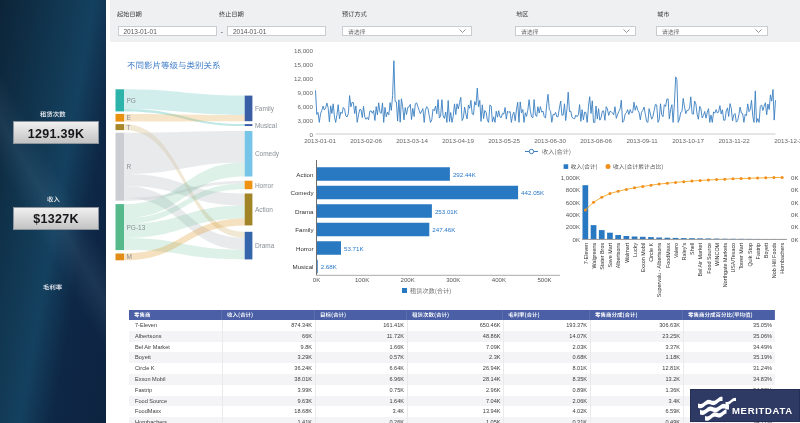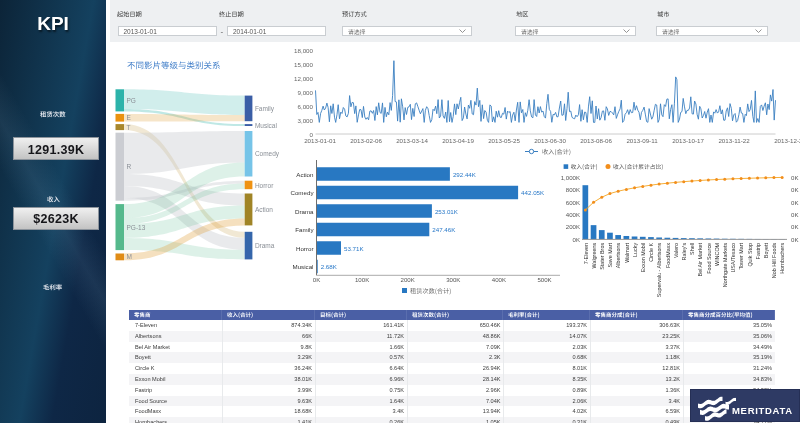--- a/index.html
+++ b/index.html
@@ -102,37 +102,36 @@
               <path transform="translate(2000 0)" d="M177 839V639H46V569H177V356C124 340 75 326 36 315L55 242L177 281V12C177 -1 172 -5 160 -6C148 -6 109 -7 66 -5C76 -26 85 -57 88 -76C152 -76 191 -75 216 -62C241 -50 250 -29 250 12V305L366 343L356 412L250 379V569H369V639H250V839ZM804 719C768 667 719 621 662 581C610 621 566 667 532 719ZM396 787V719H460C497 652 546 594 604 544C526 497 438 462 353 441C367 426 385 398 393 380C484 407 577 447 660 500C738 446 829 405 928 379C938 399 959 427 974 442C880 462 794 496 720 542C799 602 866 677 909 765L864 790L851 787ZM620 412V324H417V256H620V153H366V85H620V-82H695V85H957V153H695V256H885V324H695V412Z"></path>
             </g>
           </svg></span>
         <svg class="abs" style="right:5px;top:2.5px" width="7" height="5">
           <path d="M0.5,0.5 L3.5,3.5 L6.5,0.5" stroke="#888" fill="none" stroke-width="0.9"></path>
         </svg>
       </div>
 </div>
 <div class="abs" style="left:0;top:0;width:106px;height:423px;background:linear-gradient(100deg,#0c2438 0%,#14415f 52%,#0e2746 70%,#0d2440 100%)">
 <div class="abs" style="left:0;top:0;width:106px;height:423px;background:linear-gradient(60deg,rgba(255,255,255,0) 42%,rgba(120,160,190,0.13) 50%,rgba(255,255,255,0) 58%)"></div>
-<div class="abs" style="left:0;top:13px;width:106px;text-align:center;font:bold 19px 'Liberation Sans',sans-serif;color:#fff;text-shadow:1px 2px 2px rgba(0,0,0,0.55)">KPI</div>
 <div class="abs z" style="left:0;top:110.5px;width:106px;text-align:center"><span style="display:inline-block;vertical-align:top;"><svg width="25.6" height="7.4" viewBox="0 0 25.6 7.4" style="overflow:visible">
             <g fill="#dfe3ea" fill-opacity="1" transform="translate(0 5.63) scale(0.006400 -0.006400)">
               <path transform="translate(0 0)" d="M470 799V52H376V-59H967V52H881V799ZM586 52V197H760V52ZM586 446H760V305H586ZM586 554V688H760V554ZM363 841C280 806 154 776 40 759C53 733 68 692 72 666C108 670 145 675 183 682V568H32V457H167C132 360 76 252 20 187C39 157 65 107 76 73C115 123 151 194 183 270V-89H297V312C323 268 350 220 364 189L434 284C414 310 323 419 297 445V457H422V568H297V704C344 715 390 728 430 743Z"></path>
               <path transform="translate(1000 0)" d="M434 253V193C434 138 411 57 63 4C92 -20 127 -64 142 -90C510 -18 560 100 560 189V253ZM524 44C639 9 794 -53 870 -96L937 -1C855 42 697 98 587 128ZM166 381V105H286V281H722V111H849V381ZM373 512V425H912V512H691V587H945V675H691V742C765 748 836 757 895 768L833 845C726 825 544 811 390 806C399 786 410 750 412 728C464 729 520 730 576 734V675H339V587H576V512ZM272 850C213 773 111 699 14 654C40 633 82 590 101 567C127 582 154 599 181 619V414H296V714C328 744 358 777 382 809Z"></path>
               <path transform="translate(2000 0)" d="M40 695C109 655 200 592 240 548L317 647C273 690 180 747 112 783ZM28 83 140 1C202 99 267 210 323 316L228 396C164 280 84 157 28 83ZM437 850C407 686 347 527 263 432C295 417 356 384 382 365C423 420 460 492 492 574H803C786 512 764 449 745 407C774 395 822 371 847 358C884 434 927 543 952 649L864 700L841 694H533C546 737 557 781 567 826ZM549 544V481C549 350 523 134 242 -2C272 -24 316 -69 335 -98C497 -15 584 95 629 204C684 72 766 -25 896 -83C913 -50 950 1 976 25C808 87 720 225 676 407C677 432 678 456 678 478V544Z"></path>
               <path transform="translate(3000 0)" d="M424 838C408 800 380 745 358 710L434 676C460 707 492 753 525 798ZM374 238C356 203 332 172 305 145L223 185L253 238ZM80 147C126 129 175 105 223 80C166 45 99 19 26 3C46 -18 69 -60 80 -87C170 -62 251 -26 319 25C348 7 374 -11 395 -27L466 51C446 65 421 80 395 96C446 154 485 226 510 315L445 339L427 335H301L317 374L211 393C204 374 196 355 187 335H60V238H137C118 204 98 173 80 147ZM67 797C91 758 115 706 122 672H43V578H191C145 529 81 485 22 461C44 439 70 400 84 373C134 401 187 442 233 488V399H344V507C382 477 421 444 443 423L506 506C488 519 433 552 387 578H534V672H344V850H233V672H130L213 708C205 744 179 795 153 833ZM612 847C590 667 545 496 465 392C489 375 534 336 551 316C570 343 588 373 604 406C623 330 646 259 675 196C623 112 550 49 449 3C469 -20 501 -70 511 -94C605 -46 678 14 734 89C779 20 835 -38 904 -81C921 -51 956 -8 982 13C906 55 846 118 799 196C847 295 877 413 896 554H959V665H691C703 719 714 774 722 831ZM784 554C774 469 759 393 736 327C709 397 689 473 675 554Z"></path>
             </g>
           </svg></span></div>
-      <div class="kbox" style="top:137px">1291.39K</div>
+      <div class="kbox" style="top:121px">1291.39K</div>
 <div class="abs z" style="left:0;top:196px;width:106px;text-align:center"><span style="display:inline-block;vertical-align:top;"><svg width="12.8" height="7.4" viewBox="0 0 12.8 7.4" style="overflow:visible">
             <g fill="#dfe3ea" fill-opacity="1" transform="translate(0 5.63) scale(0.006400 -0.006400)">
               <path transform="translate(0 0)" d="M627 550H790C773 448 748 359 712 282C671 355 640 437 617 523ZM93 75C116 93 150 112 309 167V-90H428V414C453 387 486 344 500 321C518 342 536 366 551 392C578 313 609 239 647 173C594 103 526 47 439 5C463 -18 502 -68 516 -93C596 -49 662 5 716 71C766 7 825 -46 895 -86C913 -54 950 -9 977 13C902 50 838 105 785 172C844 276 884 401 910 550H969V664H663C678 718 689 773 699 830L575 850C552 689 505 536 428 438V835H309V283L203 251V742H85V257C85 216 66 196 48 185C66 159 86 105 93 75Z"></path>
               <path transform="translate(1000 0)" d="M271 740C334 698 385 645 428 585C369 320 246 126 32 20C64 -3 120 -53 142 -78C323 29 447 198 526 427C628 239 714 34 920 -81C927 -44 959 24 978 57C655 261 666 611 346 844Z"></path>
             </g>
           </svg></span></div>
-      <div class="kbox" style="top:206.5px">$2623K</div>
+      <div class="kbox" style="top:206.5px">$1327K</div>
 <div class="abs z" style="left:0;top:283.5px;width:106px;text-align:center"><span style="display:inline-block;vertical-align:top;"><svg width="19.2" height="7.4" viewBox="0 0 19.2 7.4" style="overflow:visible">
             <g fill="#dfe3ea" fill-opacity="1" transform="translate(0 5.63) scale(0.006400 -0.006400)">
               <path transform="translate(0 0)" d="M50 255 66 139 376 179V109C376 -34 418 -74 567 -74C600 -74 753 -74 788 -74C917 -74 954 -24 972 127C936 134 885 155 855 175C847 66 836 44 778 44C743 44 608 44 578 44C511 44 501 52 501 109V195L941 252L925 365L501 312V424L880 476L863 588L501 540V657C625 683 743 715 843 752L743 849C579 783 307 728 58 697C72 671 89 621 94 591C186 603 281 617 376 633V523L83 484L100 368L376 406V296Z"></path>
               <path transform="translate(1000 0)" d="M572 728V166H688V728ZM809 831V58C809 39 801 33 782 32C761 32 696 32 630 35C648 1 667 -55 672 -89C764 -89 830 -85 872 -66C913 -46 928 -13 928 57V831ZM436 846C339 802 177 764 32 742C46 717 62 676 67 648C121 655 178 665 235 676V552H44V441H211C166 336 93 223 21 154C40 122 70 71 82 36C138 94 191 179 235 270V-88H352V258C392 216 433 171 458 140L527 244C501 266 401 350 352 387V441H523V552H352V701C413 716 471 734 521 754Z"></path>
               <path transform="translate(2000 0)" d="M817 643C785 603 729 549 688 517L776 463C818 493 872 539 917 585ZM68 575C121 543 187 494 217 461L302 532C268 565 200 610 148 639ZM43 206V95H436V-88H564V95H958V206H564V273H436V206ZM409 827 443 770H69V661H412C390 627 368 601 359 591C343 573 328 560 312 556C323 531 339 483 345 463C360 469 382 474 459 479C424 446 395 421 380 409C344 381 321 363 295 358C306 331 321 282 326 262C351 273 390 280 629 303C637 285 644 268 649 254L742 289C734 313 719 342 702 372C762 335 828 288 863 256L951 327C905 366 816 421 751 456L683 402C668 426 652 449 636 469L549 438C560 422 572 405 583 387L478 380C558 444 638 522 706 602L616 656C596 629 574 601 551 575L459 572C484 600 508 630 529 661H944V770H586C572 797 551 830 531 855ZM40 354 98 258C157 286 228 322 295 358L313 368L290 455C198 417 103 377 40 354Z"></path>
             </g>
           </svg></span></div>
 </div>
 <svg class="abs" style="left:290px;top:44px" width="510" height="115">
 <line x1="25.5" y1="90" x2="485.5" y2="90" stroke="#ccc" stroke-width="1"></line>

